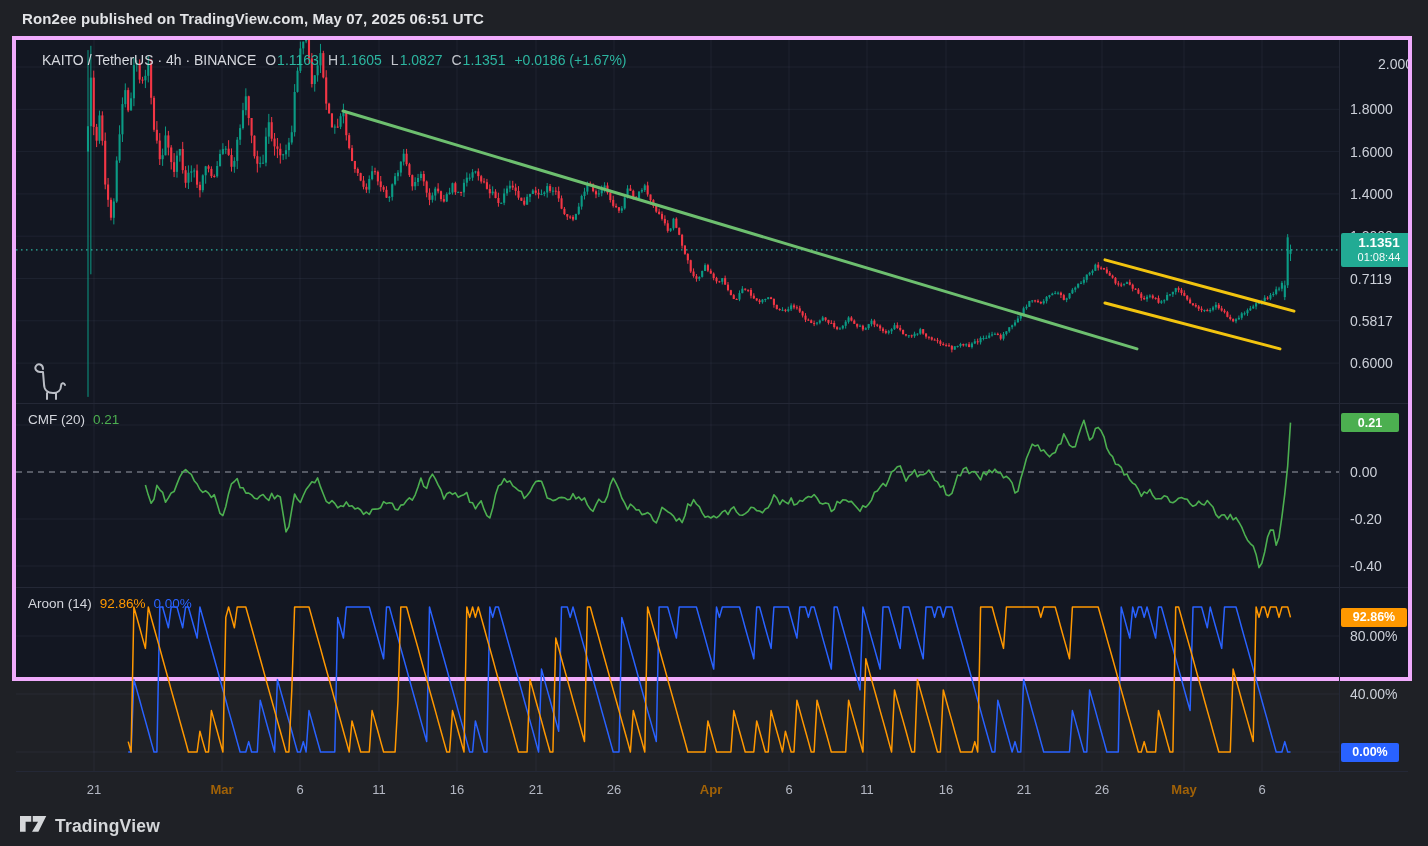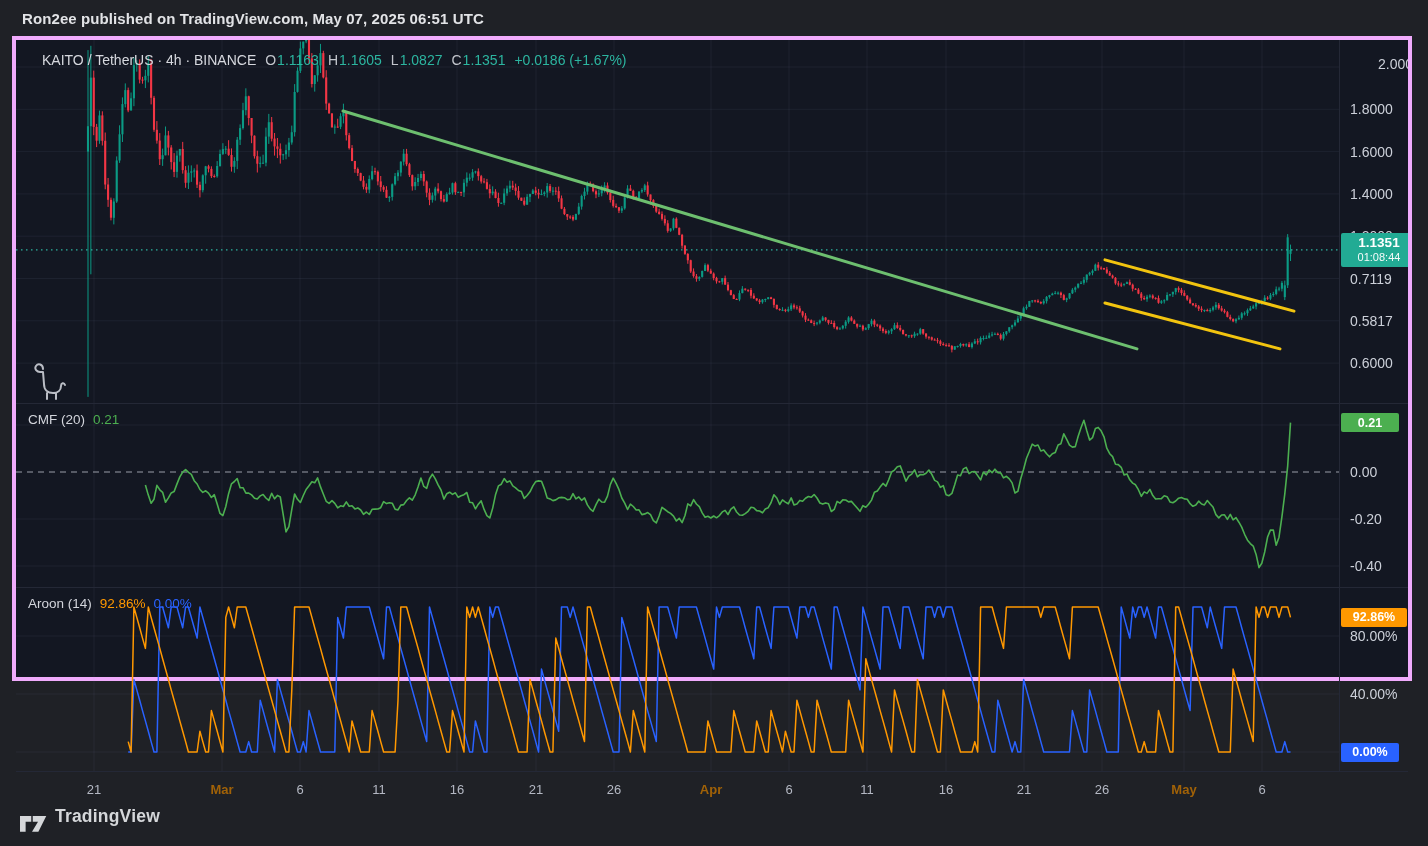--- a/index.html
+++ b/index.html
@@ -28,21 +28,21 @@
   .time-tick{position:absolute;top:0;height:100%;display:flex;align-items:center;transform:translateX(-50%);
              font-size:13px;color:#b4b8c3;z-index:3;}
   .time-tick.strong{color:#a16207;font-weight:700;}
   .badge{position:absolute;left:1325px;color:#fff;border-radius:2px;z-index:6;display:flex;
          align-items:center;justify-content:center;font-weight:700;}
   .price-badge{width:76px;height:34px;flex-direction:column;justify-content:center;line-height:15px;font-size:13.5px;}
   .price-badge .cd{font-weight:500;font-size:11px;opacity:.95;}
   .small-badge{width:58px;height:19px;font-size:12.5px;}
   .badge-up{width:66px;}
   .dino{position:absolute;left:15px;top:320px;z-index:4;opacity:.9;}
-  .bottom-bar{position:absolute;left:0;top:806px;width:100%;height:40px;display:flex;padding-left:20px;box-sizing:border-box;}
+  .bottom-bar{position:absolute;left:0;top:806px;width:100%;height:40px;display:flex;align-items:center;padding-left:20px;box-sizing:border-box;}
   .tv-logo{display:flex;align-items:center;margin-right:8px;}
   .tv-name{color:#d5d7da;font-size:17.5px;font-weight:700;letter-spacing:.2px;}
 </style>
 </head>
 <body>
 
 <div class="page">
 
   <div class="top-bar">
     <span>Ron2ee published on TradingView.com, May 07, 2025 06:51 UTC</span>

